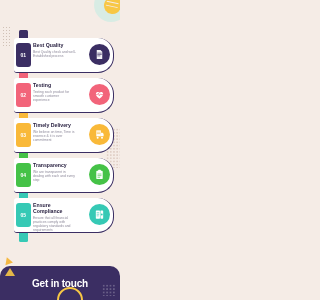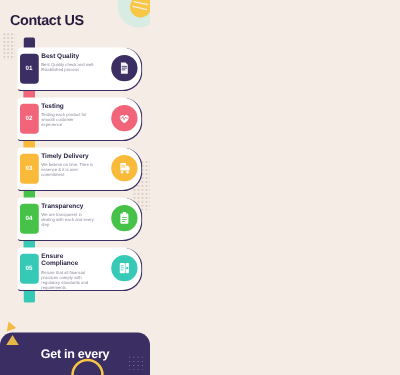--- a/index.html
+++ b/index.html
@@ -215,21 +215,20 @@
     border-bottom:7px solid #f5b841;
     transform:rotate(-20deg);
   }
 </style>
 </head>
 <body>
 
 <div class="header">
   <div class="hdr-circle"></div>
   <div class="hdr-wedge"></div>
-  <div class="title">Contact US</div>
 </div>
 <div class="hdr-dots"></div>
 <div class="side-dots"></div>
 
 <div class="timeline" id="timeline">
     <div class="step">
       <div class="bar" style="background: rgb(59, 46, 99);"></div>
       <div class="card"></div>
       <div class="badge" style="background: rgb(59, 46, 99);">01</div>
       <div class="txt">
@@ -310,14 +309,14 @@
       </div>
     </div>
   </div>
 
 <div class="pre-foot"></div>
 
 <div class="footer">
   <div class="f-tri"></div>
   <div class="f-ring"></div>
   <div class="f-dots"></div>
-  <div class="footer-txt">Get in every</div>
+  <div class="footer-txt">Get in touch</div>
 </div>
 
 </body></html>

